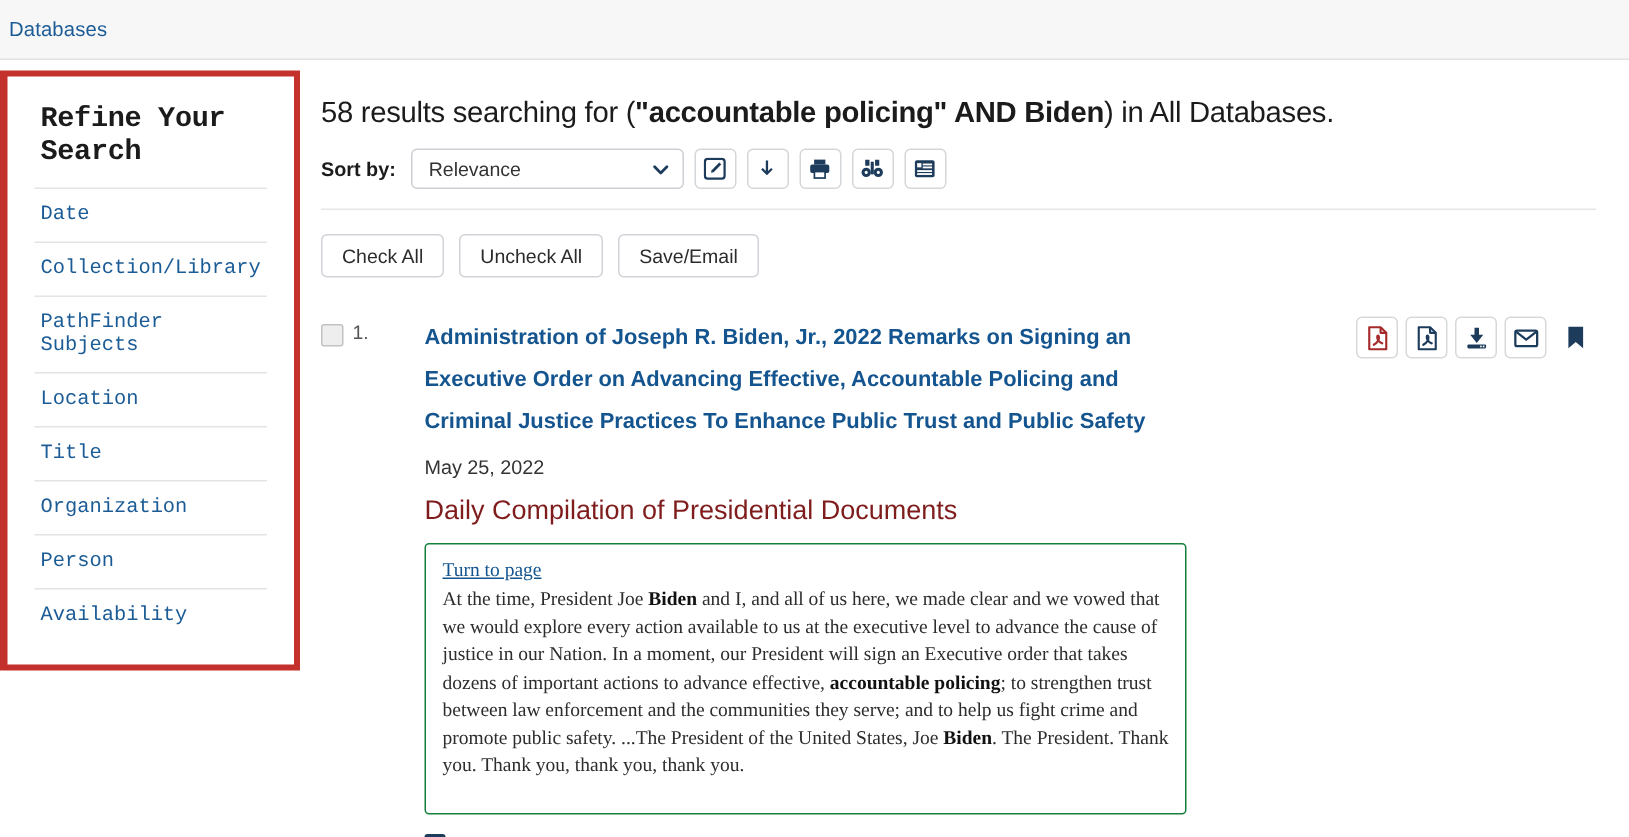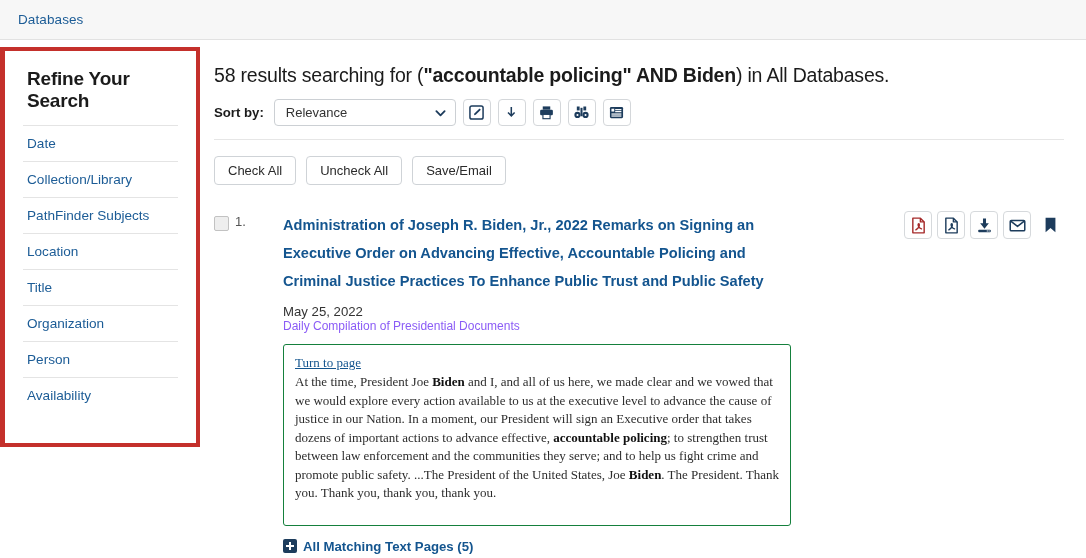--- a/index.html
+++ b/index.html
@@ -12,21 +12,21 @@
     overflow: hidden;
   }
 
   
   .topbar {
     height: 40px;
     background: #f7f7f7;
     border-bottom: 1px solid #e2e2e2;
     display: flex;
     align-items: center;
-    padding-left: 18px;
+    padding-left: 6px;
   }
   .topbar .tab {
     font-size: 13.5px;
     color: #1c5c96;
     letter-spacing: .1px;
   }
 
   
   .page {
     display: flex;
@@ -36,20 +36,21 @@
   
   .sidebar-wrap {
     width: 200px;
     flex: 0 0 200px;
     border: 4px solid #c4302b;
     border-left: 5px solid #c4302b;
     margin-top: 7px;
     height: 400px;
     background: #fff;
     padding: 0 0 0 0;
+    font-family: Liberation Mono, monospace;
   }
   .sidebar-inner { padding: 0 18px; }
   .refine-title {
     font-size: 19px;
     font-weight: bold;
     color: #1b1b1b;
     padding: 17px 0 13px 4px;
     letter-spacing: -.2px;
   }
   .facet {
@@ -178,22 +179,23 @@
     line-height: 28px;
     max-width: 500px;
     cursor: pointer;
   }
   .rdate {
     font-size: 13.2px;
     color: #333;
     margin-top: 9px;
   }
   .rsource {
-    font-size: 12px;
-    color: #8b5cf6;
+    font-size: 18px;
+    color: #7f1d1d;
+    margin-top: 11px;
   }
 
   .snippet {
     margin-top: 11px;
     border: 1px solid #15803d;
     border-radius: 3px;
     padding: 8px 11px 22px 11px;
     max-width: 508px;
     background: #fff;
     font-family: Liberation Serif, serif;

